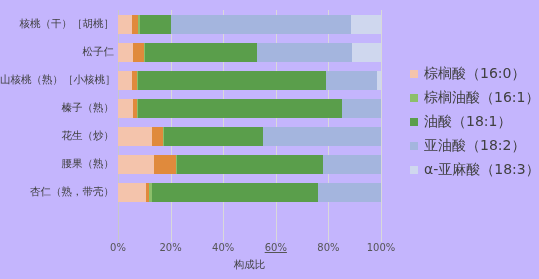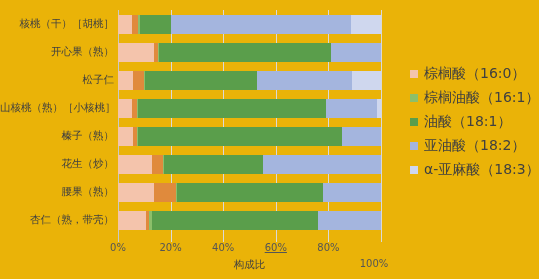--- a/index.html
+++ b/index.html
@@ -6,21 +6,21 @@
   html, body {
     margin: 0; padding: 0;
     width: 539px; height: 279px;
     background: #ffffff;
     font-family: "DejaVu Sans", "Liberation Sans", sans-serif;
     overflow: hidden;
   }
   #chart-root {
     position: relative;
     width: 539px; height: 279px;
-    background: #eab308;
+    background: #c4b5fd;
   }
 
   
   .plot-wrap {
     position: absolute;
     left: 0; top: 0;
     width: 400px; height: 279px;
   }
   .rows {
     position: absolute;
@@ -131,30 +131,20 @@
           <div class="bar-track">
             <div class="seg" style="width: 5.4%; background: rgb(244, 196, 172);"></div>
             <div class="seg" style="width: 2.2%; background: rgb(224, 138, 60);"></div>
             <div class="seg" style="width: 0.9%; background: rgb(140, 191, 106);"></div>
             <div class="seg" style="width: 11.5%; background: rgb(90, 158, 75);"></div>
             <div class="seg" style="width: 68.6%; background: rgb(164, 181, 222);"></div>
             <div class="seg" style="width: 11.4%; background: rgb(207, 215, 238);"></div>
           </div>
         </div>
         <div class="row">
-          <div class="cat-label">开心果（熟）</div>
-          <div class="bar-track">
-            <div class="seg" style="width: 13.7%; background: rgb(244, 196, 172);"></div>
-            <div class="seg" style="width: 1.4%; background: rgb(224, 138, 60);"></div>
-            <div class="seg" style="width: 0.5%; background: rgb(140, 191, 106);"></div>
-            <div class="seg" style="width: 65.4%; background: rgb(90, 158, 75);"></div>
-            <div class="seg" style="width: 19%; background: rgb(164, 181, 222);"></div>
-          </div>
-        </div>
-        <div class="row">
           <div class="cat-label">松子仁</div>
           <div class="bar-track">
             <div class="seg" style="width: 5.8%; background: rgb(244, 196, 172);"></div>
             <div class="seg" style="width: 4%; background: rgb(224, 138, 60);"></div>
             <div class="seg" style="width: 0.3%; background: rgb(140, 191, 106);"></div>
             <div class="seg" style="width: 42.9%; background: rgb(90, 158, 75);"></div>
             <div class="seg" style="width: 36%; background: rgb(164, 181, 222);"></div>
             <div class="seg" style="width: 11%; background: rgb(207, 215, 238);"></div>
           </div>
         </div>
@@ -211,21 +201,21 @@
         </div>
       </div>
   </div>
 
   <div class="xaxis" id="xaxis">
       <span class="xt" style="left: 0px;">0%</span>
       <span class="xt" style="left: 52.6px;">20%</span>
       <span class="xt" style="left: 105.2px;">40%</span>
       <span class="xt" style="left: 157.8px; text-decoration: underline;">60%</span>
       <span class="xt" style="left: 210.4px;">80%</span>
-      <span class="xt" style="left: 256px; margin-top: 16px;">100%</span>
+      <span class="xt" style="left: 263px;">100%</span>
     </div>
   <div class="xtitle">构成比</div>
 
   <div class="legend" id="legend">
       <div class="legend-item">
         <span class="legend-swatch" style="background: rgb(244, 196, 172);"></span>
         <span class="legend-label">棕榈酸（16:0）</span>
       </div>
       <div class="legend-item">
         <span class="legend-swatch" style="background: rgb(140, 191, 106);"></span>

